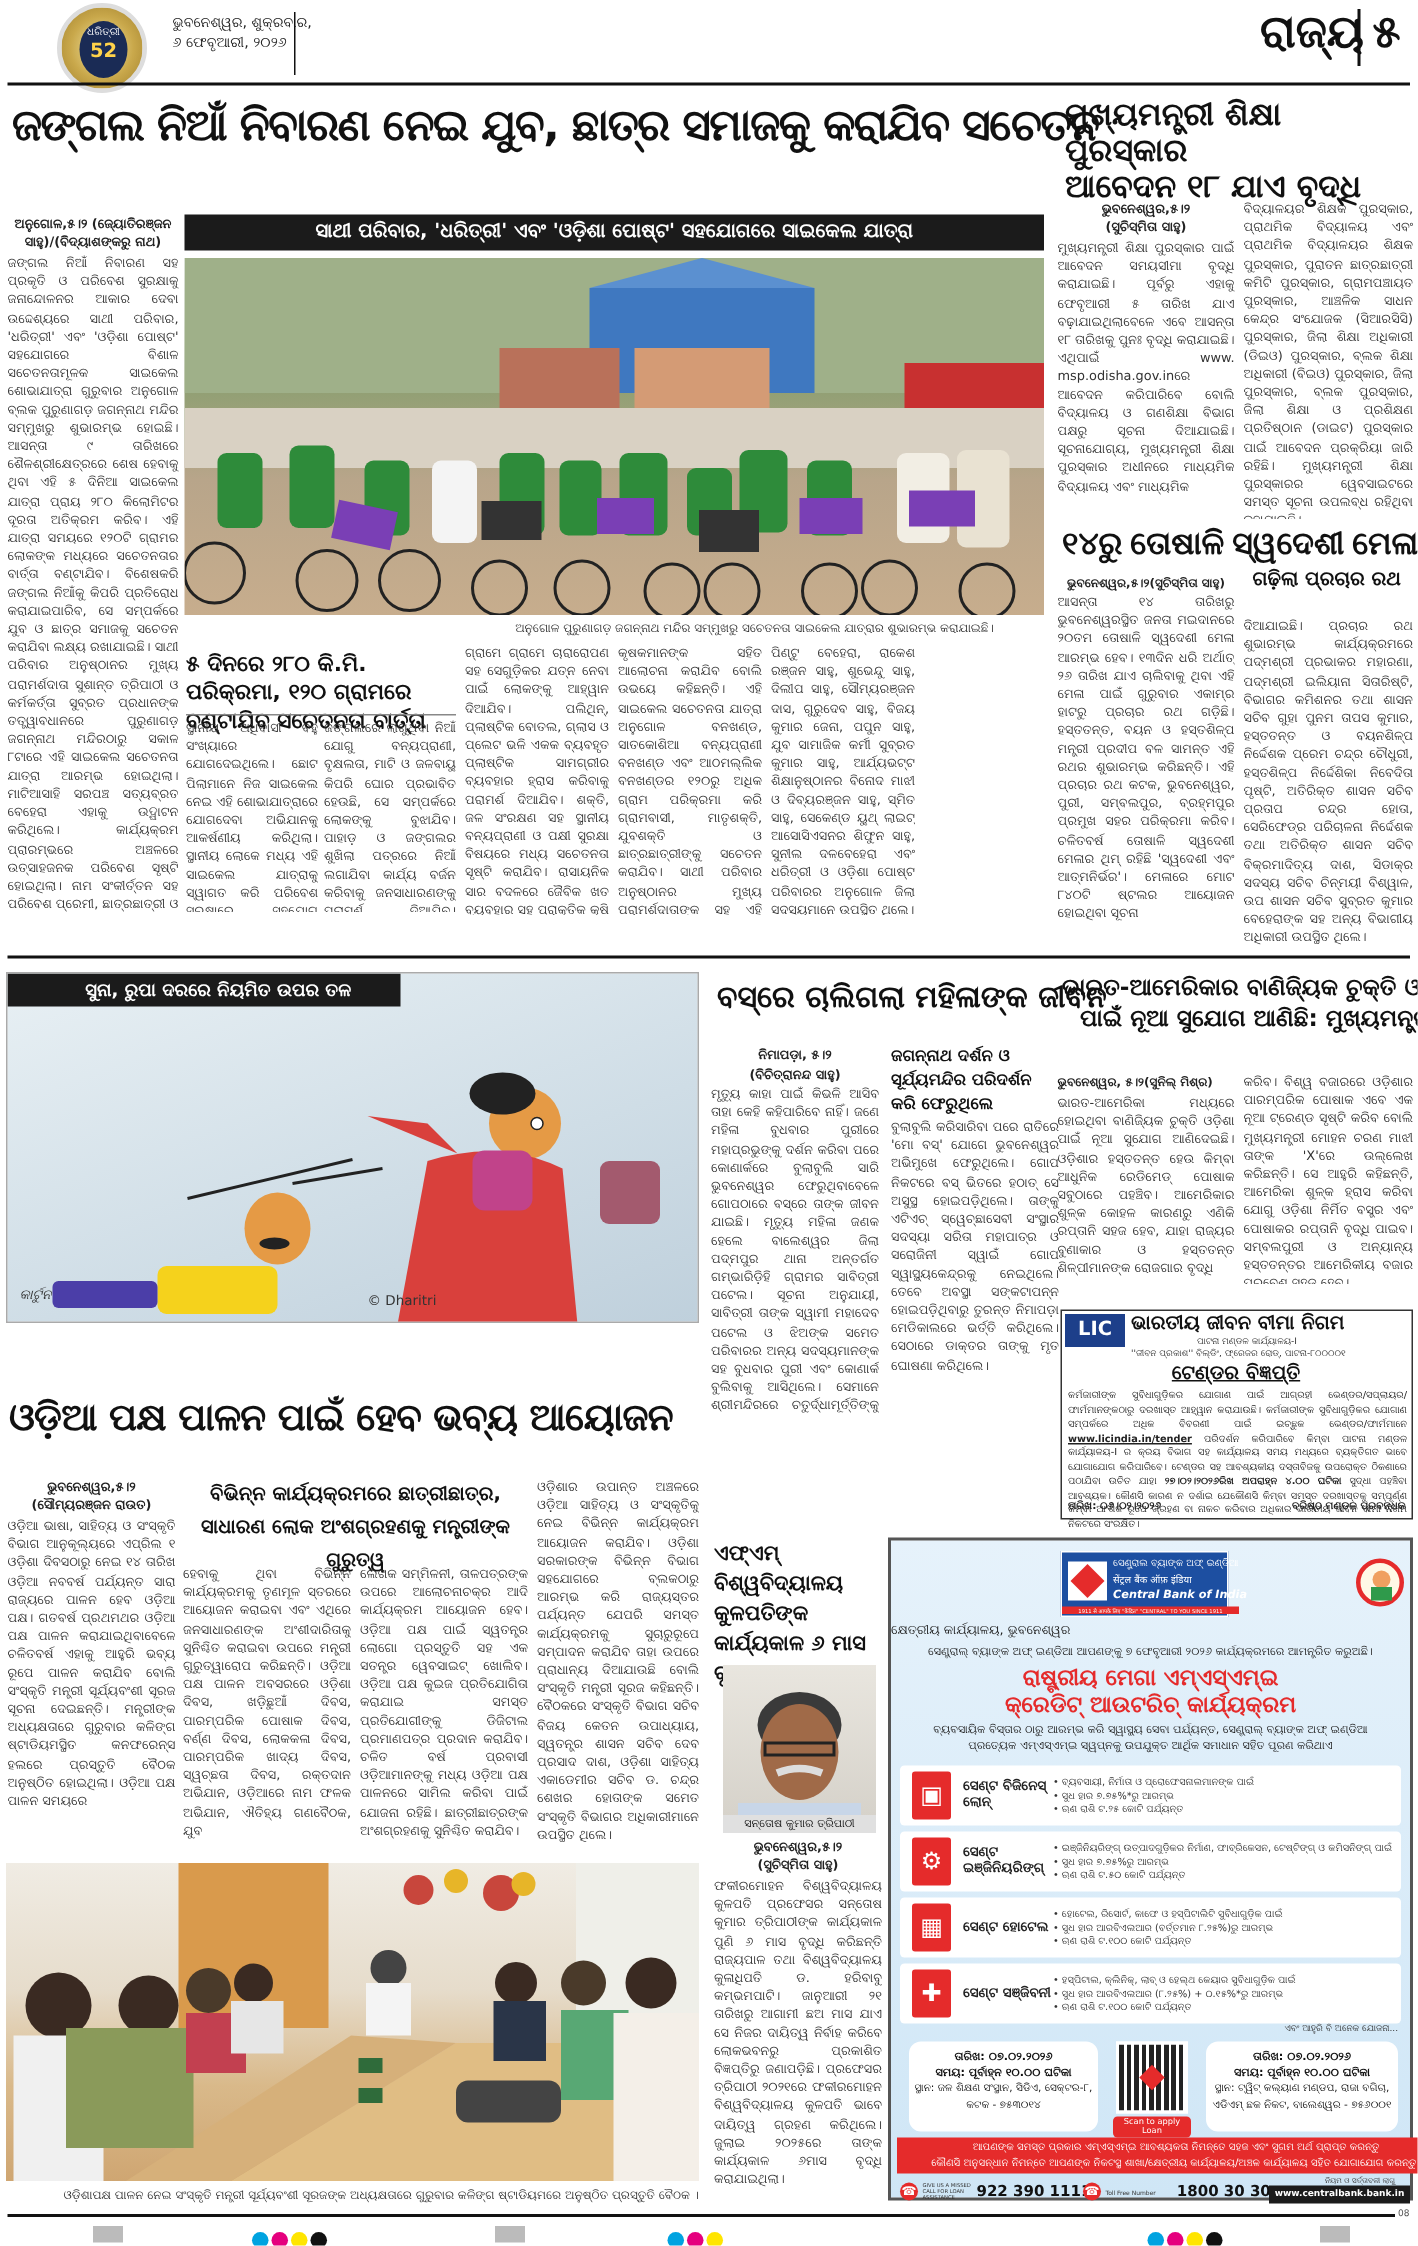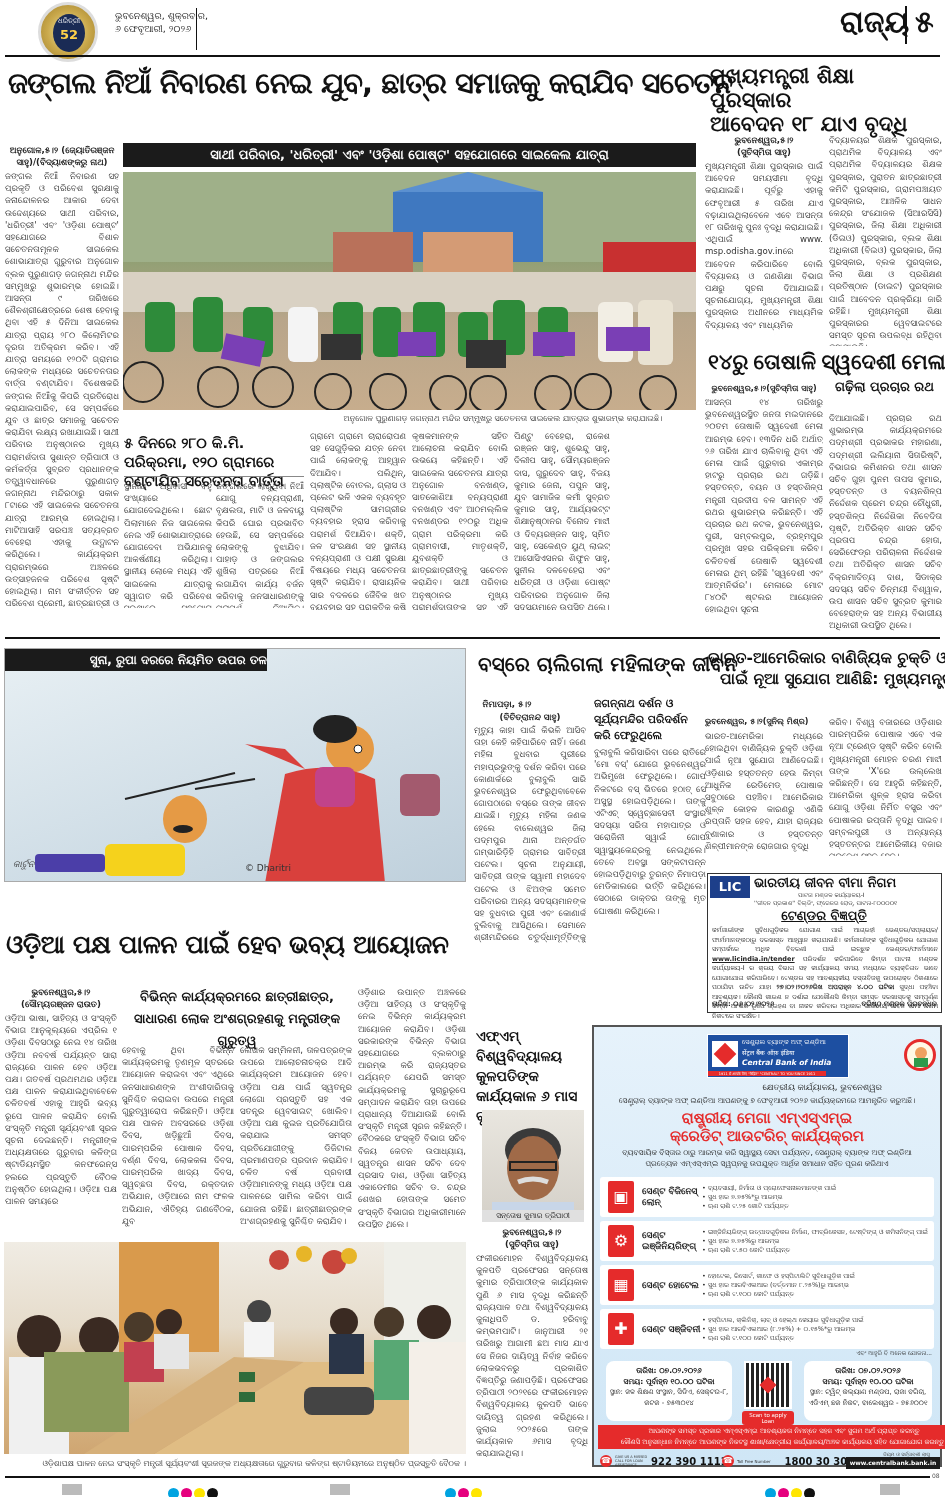--- a/index.html
+++ b/index.html
@@ -122,21 +122,21 @@
 
 <div class="abs" style="left:708px;top:350px;width:236px;font-size:21px;font-weight:bold;color:#111;white-space:nowrap;font-family:Liberation Serif, serif;">୧୪ରୁ ତୋଷାଳି ସ୍ୱଦେଶୀ ମେଳା</div>
 <div class="abs dl" style="left:705px;top:383px;width:118px;font-size:8px;">ଭୁବନେଶ୍ୱର,୫।୨(ସୁଚିସ୍ମିତା ସାହୁ)</div>
 <div class="abs" style="left:835px;top:379px;width:108px;font-size:13px;font-weight:bold;color:#111;">ଗଢ଼ିଲା ପ୍ରଚାର ରଥ</div>
 <div class="abs t" style="left:705px;top:396px;width:118px;height:236px;overflow:hidden;">ଆସନ୍ତା ୧୪ ତାରିଖରୁ ଭୁବନେଶ୍ୱରସ୍ଥିତ ଜନତା ମଇଦାନରେ ୨୦ତମ ତୋଷାଳି ସ୍ୱଦେଶୀ ମେଳା ଆରମ୍ଭ ହେବ। ୧୩ଦିନ ଧରି ଅର୍ଥାତ୍ ୨୬ ତାରିଖ ଯାଏ ଚାଲିବାକୁ ଥିବା ଏହି ମେଳା ପାଇଁ ଗୁରୁବାର ଏକାମ୍ର ହାଟରୁ ପ୍ରଚାର ରଥ ଗଡ଼ିଛି। ହସ୍ତତନ୍ତ, ବୟନ ଓ ହସ୍ତଶିଳ୍ପ ମନ୍ତ୍ରୀ ପ୍ରଦୀପ ବଳ ସାମନ୍ତ ଏହି ରଥର ଶୁଭାରମ୍ଭ କରିଛନ୍ତି। ଏହି ପ୍ରଚାର ରଥ କଟକ, ଭୁବନେଶ୍ୱର, ପୁରୀ, ସମ୍ବଲପୁର, ବ୍ରହ୍ମପୁର ପ୍ରମୁଖ ସହର ପରିକ୍ରମା କରିବ। ଚଳିତବର୍ଷ ତୋଷାଳି ସ୍ୱଦେଶୀ ମେଳାର ଥିମ୍ ରହିଛି 'ସ୍ୱଦେଶୀ ଏବଂ ଆତ୍ମନିର୍ଭର'। ମେଳାରେ ମୋଟ ୮୪୦ଟି ଷ୍ଟଲର ଆୟୋଜନ ହୋଇଥିବା ସୂଚନା</div>
 <div class="abs t" style="left:829px;top:412px;width:113px;height:220px;overflow:hidden;">ଦିଆଯାଇଛି। ପ୍ରଚାର ରଥ ଶୁଭାରମ୍ଭ କାର୍ଯ୍ୟକ୍ରମରେ ପଦ୍ମଶ୍ରୀ ପ୍ରଭାକର ମହାରଣା, ପଦ୍ମଶ୍ରୀ ଇଲିୟାନା ସିତାରିଷ୍ଟି, ବିଭାଗର କମିଶନର ତଥା ଶାସନ ସଚିବ ଗୁହା ପୁନମ ତାପସ କୁମାର, ହସ୍ତତନ୍ତ ଓ ବୟନଶିଳ୍ପ ନିର୍ଦ୍ଦେଶକ ପ୍ରେମ ଚନ୍ଦ୍ର ଚୌଧୁରୀ, ହସ୍ତଶିଳ୍ପ ନିର୍ଦ୍ଦେଶିକା ନିବେଦିତା ପୃଷ୍ଟି, ଅତିରିକ୍ତ ଶାସନ ସଚିବ ପ୍ରତାପ ଚନ୍ଦ୍ର ହୋତା, ସେରିଫେଡ୍ର ପରିଚାଳନା ନିର୍ଦ୍ଦେଶକ ତଥା ଅତିରିକ୍ତ ଶାସନ ସଚିବ ବିକ୍ରମାଦିତ୍ୟ ଦାଶ, ସିଡାକ୍ର ସଦସ୍ୟ ସଚିବ ଚିନ୍ମୟୀ ବିଶ୍ୱାଳ, ଉପ ଶାସନ ସଚିବ ସୁବ୍ରତ କୁମାର ବେହେରାଙ୍କ ସହ ଅନ୍ୟ ବିଭାଗୀୟ ଅଧିକାରୀ ଉପସ୍ଥିତ ଥିଲେ।</div>
 
 <div class="abs hr" style="left:5px;top:637px;width:935px;height:1.5px;"></div>
 
 <div class="abs" style="left:4px;top:648px;width:462px;height:234px;background:linear-gradient(160deg,#e8f0f4 0%,#cfdde6 60%,#bfd0dc 100%);border:1px solid #aaa;overflow:hidden;">
-  <div class="abs kicker-bar" style="left:0;top:0;width:262px;height:22px;font-size:12px;line-height:22px;text-align:right;padding-left:19px;">ସୁନା, ରୁପା ଦରରେ ନିୟମିତ ଉପର ତଳ</div>
+  <div class="abs kicker-bar" style="left:0;top:0;width:262px;height:22px;font-size:12px;line-height:22px;text-align:center;padding-left:19px;">ସୁନା, ରୁପା ଦରରେ ନିୟମିତ ଉପର ତଳ</div>
   <svg class="abs" style="left:0;top:0" width="462" height="234">
     <line x1="120" y1="150" x2="230" y2="124" stroke="#222" stroke-width="2"></line>
     <line x1="190" y1="140" x2="250" y2="130" stroke="#222" stroke-width="2"></line>
 
     <ellipse cx="180" cy="170" rx="22" ry="24" fill="#e59a45"></ellipse>
     <rect x="100" y="195" width="80" height="32" fill="#f5d21c" rx="6"></rect>
     <rect x="30" y="205" width="70" height="18" fill="#4b3ea8" rx="4"></rect>
     <ellipse cx="178" cy="180" rx="10" ry="4" fill="#222"></ellipse>
 
     <circle cx="345" cy="100" r="24" fill="#e59a45"></circle>
@@ -145,21 +145,21 @@
     <rect x="310" y="118" width="40" height="40" fill="#c1438a" rx="8"></rect>
     <path d="M240 95 L300 120 L280 100 Z" fill="#d9403c"></path>
     <rect x="395" y="125" width="40" height="42" fill="#a35a6e" rx="6"></rect>
     <circle cx="353" cy="100" r="4" fill="#fff" stroke="#222"></circle>
   </svg>
   <div class="abs" style="left:8px;top:210px;font-size:9px;font-style:italic;color:#333;">କାର୍ଟୁନ</div>
   <div class="abs" style="left:240px;top:214px;font-size:9px;color:#333;">© Dharitri</div>
 </div>
 
 <div class="abs" style="left:478px;top:652px;width:228px;font-size:20px;font-weight:bold;color:#111;white-space:nowrap;">ବସ୍‌ରେ ଚାଲିଗଲା ମହିଳାଙ୍କ ଜୀବନ</div>
-<div class="abs dl" style="left:451px;top:698px;width:112px;">ନିମାପଡ଼ା, ୫।୨</div>
+<div class="abs dl" style="left:474px;top:698px;width:112px;">ନିମାପଡ଼ା, ୫।୨</div>
 <div class="abs dl" style="left:474px;top:711px;width:112px;">(ବିଚିତ୍ରାନନ୍ଦ ସାହୁ)</div>
 <div class="abs" style="left:594px;top:696px;width:112px;font-size:11px;line-height:16px;font-weight:bold;color:#111;">ଜଗନ୍ନାଥ ଦର୍ଶନ ଓ ସୂର୍ଯ୍ୟମନ୍ଦିର ପରିଦର୍ଶନ କରି ଫେରୁଥିଲେ</div>
 <div class="abs t" style="left:474px;top:724px;width:112px;height:220px;overflow:hidden;">ମୃତ୍ୟୁ କାହା ପାଇଁ କିଭଳି ଆସିବ ତାହା କେହି କହିପାରିବେ ନାହିଁ। ଜଣେ ମହିଳା ବୁଧବାର ପୁରୀରେ ମହାପ୍ରଭୁଙ୍କୁ ଦର୍ଶନ କରିବା ପରେ କୋଣାର୍କରେ ବୁଲାବୁଲି ସାରି ଭୁବନେଶ୍ୱର ଫେରୁଥିବାବେଳେ ଗୋପଠାରେ ବସ୍‌ରେ ତାଙ୍କ ଜୀବନ ଯାଇଛି। ମୃତ୍ୟୁ ମହିଳା ଜଣକ ହେଲେ ବାଲେଶ୍ୱର ଜିଲା ପଦ୍ମପୁର ଥାନା ଅନ୍ତର୍ଗତ ଗମ୍ଭାରିଡ଼ିହି ଗ୍ରାମର ସାବିତ୍ରୀ ପଟେଲ। ସୂଚନା ଅନୁଯାୟୀ, ସାବିତ୍ରୀ ତାଙ୍କ ସ୍ୱାମୀ ମହାଦେବ ପଟେଲ ଓ ଝିଅଙ୍କ ସମେତ ପରିବାରର ଅନ୍ୟ ସଦସ୍ୟମାନଙ୍କ ସହ ବୁଧବାର ପୁରୀ ଏବଂ କୋଣାର୍କ ବୁଲିବାକୁ ଆସିଥିଲେ। ସେମାନେ ଶ୍ରୀମନ୍ଦିରରେ ଚତୁର୍ଦ୍ଧାମୂର୍ତ୍ତିଙ୍କୁ ଦର୍ଶନ କରିବା ପରେ କୋଣାର୍କ ସୂର୍ଯ୍ୟମନ୍ଦିର ପରିଦର୍ଶନରେ ଯାଇଥିଲେ। କୋଣାର୍କରେ</div>
 <div class="abs t" style="left:594px;top:746px;width:112px;height:198px;overflow:hidden;">ବୁଲାବୁଲି କରିସାରିବା ପରେ ରାତିରେ 'ମୋ ବସ୍' ଯୋଗେ ଭୁବନେଶ୍ୱର ଅଭିମୁଖେ ଫେରୁଥିଲେ। ଗୋପ ନିକଟରେ ବସ୍ ଭିତରେ ହଠାତ୍ ସେ ଅସୁସ୍ଥ ହୋଇପଡ଼ିଥିଲେ। ତାଙ୍କୁ ଏଟିଏଚ୍ ସ୍ୱେଚ୍ଛାସେବୀ ସଂସ୍ଥାର ସଦସ୍ୟା ସରିତା ମହାପାତ୍ର ଓ ସରୋଜିନୀ ସ୍ୱାଇଁ ଗୋପ ସ୍ୱାସ୍ଥ୍ୟକେନ୍ଦ୍ରକୁ ନେଇଥିଲେ। ତେବେ ଅବସ୍ଥା ସଙ୍କଟାପନ୍ନ ହୋଇପଡ଼ିଥିବାରୁ ତୁରନ୍ତ ନିମାପଡ଼ା ମେଡିକାଲରେ ଭର୍ତ୍ତି କରିଥିଲେ। ସେଠାରେ ଡାକ୍ତର ତାଙ୍କୁ ମୃତ ଘୋଷଣା କରିଥିଲେ।</div>
 
 <div class="abs" style="left:708px;top:648px;width:236px;font-size:15.5px;line-height:21px;font-weight:bold;color:#111;">
   <div style="white-space:nowrap;">ଭାରତ-ଆମେରିକାର ବାଣିଜ୍ୟିକ ଚୁକ୍ତି ଓଡ଼ିଶା</div>
   <div style="white-space:nowrap;margin-left:12px;">ପାଇଁ ନୂଆ ସୁଯୋଗ ଆଣିଛି: ମୁଖ୍ୟମନ୍ତ୍ରୀ</div>
 </div>
 <div class="abs dl" style="left:705px;top:716px;width:118px;font-size:8px;text-align:left;">ଭୁବନେଶ୍ୱର, ୫।୨(ସୁନିଲ୍ ମିଶ୍ର)</div>
@@ -244,34 +244,34 @@
     <path d="M36 72 Q51 66 66 72" stroke="#ddd" stroke-width="5" fill="none"></path>
     <rect x="10" y="92" width="82" height="20" fill="#c8d6e8"></rect>
   </svg>
   <div class="abs" style="left:0;bottom:0;width:102px;background:#e0e0e0;font-size:7.5px;text-align:center;line-height:12px;color:#111;">ସନ୍ତୋଷ କୁମାର ତ୍ରିପାଠୀ</div>
 </div>
 <div class="abs dl" style="left:476px;top:1226px;width:112px;">ଭୁବନେଶ୍ୱର,୫।୨</div>
 <div class="abs dl" style="left:476px;top:1238px;width:112px;">(ସୁଚିସ୍ମିତା ସାହୁ)</div>
 <div class="abs t" style="left:476px;top:1252px;width:112px;height:212px;overflow:hidden;">ଫକୀରମୋହନ ବିଶ୍ୱବିଦ୍ୟାଳୟ କୁଳପତି ପ୍ରଫେସର ସନ୍ତୋଷ କୁମାର ତ୍ରିପାଠୀଙ୍କ କାର୍ଯ୍ୟକାଳ ପୁଣି ୬ ମାସ ବୃଦ୍ଧି କରିଛନ୍ତି ରାଜ୍ୟପାଳ ତଥା ବିଶ୍ୱବିଦ୍ୟାଳୟ କୁଳାଧିପତି ଡ. ହରିବାବୁ କମ୍ଭମପାଟି। ଜାନୁଆରୀ ୨୧ ତାରିଖରୁ ଆଗାମୀ ଛଅ ମାସ ଯାଏ ସେ ନିଜର ଦାୟିତ୍ୱ ନିର୍ବାହ କରିବେ ଲୋକଭବନରୁ ପ୍ରକାଶିତ ବିଜ୍ଞପ୍ତିରୁ ଜଣାପଡ଼ିଛି। ପ୍ରଫେସର ତ୍ରିପାଠୀ ୨୦୨୧ରେ ଫକୀରମୋହନ ବିଶ୍ୱବିଦ୍ୟାଳୟ କୁଳପତି ଭାବେ ଦାୟିତ୍ୱ ଗ୍ରହଣ କରିଥିଲେ। ଜୁଲାଇ ୨୦୨୫ରେ ତାଙ୍କ କାର୍ଯ୍ୟକାଳ ୬ମାସ ବୃଦ୍ଧି କରାଯାଇଥିଲା।</div>
 
 <div class="abs ad-box" style="left:592px;top:1025px;width:350px;height:442px;">
-  <div class="abs" style="left:113px;top:7px;width:142px;height:44px;background:#1d4fa1;border:1px solid #fff;">
+  <div class="abs" style="left:113px;top:7px;width:112px;height:44px;background:#1d4fa1;border:1px solid #fff;">
     <div class="abs" style="left:4px;top:6px;width:26px;height:26px;background:#fff;">
       <div style="position:absolute;left:5px;top:5px;width:16px;height:16px;background:#e52b2b;transform:rotate(45deg);"></div>
     </div>
     <div class="abs" style="left:34px;top:3px;font-size:6.5px;color:#fff;white-space:nowrap;">ସେଣ୍ଟ୍ରାଲ ବ୍ୟାଙ୍କ ଅଫ୍ ଇଣ୍ଡିଆ</div>
     <div class="abs" style="left:34px;top:13px;font-size:6.5px;color:#fff;white-space:nowrap;">सेंट्रल बैंक ऑफ़ इंडिया</div>
     <div class="abs" style="left:34px;top:23px;font-size:7.5px;color:#fff;font-weight:bold;font-style:italic;white-space:nowrap;">Central Bank of India</div>
     <div class="abs" style="left:0;top:36px;width:118px;font-size:3.5px;color:#fff;background:#e52b2b;text-align:center;white-space:nowrap;overflow:hidden;">1911 से आपके लिए "केंद्रित" "CENTRAL" TO YOU SINCE 1911</div>
   </div>
   <div class="abs" style="left:310px;top:12px;width:32px;height:32px;border-radius:50%;border:3px solid #e52b2b;background:#fff8e6;">
     <div style="position:absolute;left:8px;top:5px;width:12px;height:12px;border-radius:50%;background:#f0a060;"></div>
     <div style="position:absolute;left:7px;top:16px;width:14px;height:9px;background:#2f9a4b;"></div>
   </div>
-  <div class="abs" style="left:0;top:55px;width:288px;text-align:right;font-size:8.5px;color:#222;">କ୍ଷେତ୍ରୀୟ କାର୍ଯ୍ୟାଳୟ, ଭୁବନେଶ୍ୱର</div>
+  <div class="abs" style="left:0;top:55px;width:288px;text-align:left;font-size:8.5px;color:#222;">କ୍ଷେତ୍ରୀୟ କାର୍ଯ୍ୟାଳୟ, ଭୁବନେଶ୍ୱର</div>
   <div class="abs" style="left:0;top:69px;width:346px;text-align:center;font-size:7.5px;color:#222;">ସେଣ୍ଟ୍ରାଲ୍ ବ୍ୟାଙ୍କ ଅଫ୍ ଇଣ୍ଡିଆ ଆପଣଙ୍କୁ ୭ ଫେବୃଆରୀ ୨୦୨୬ କାର୍ଯ୍ୟକ୍ରମରେ ଆମନ୍ତ୍ରିତ କରୁଅଛି।</div>
   <div class="abs" style="left:0;top:82px;width:346px;text-align:center;font-size:15px;line-height:18px;font-weight:bold;color:#e52b2b;">
     <div>ରାଷ୍ଟ୍ରୀୟ ମେଗା ଏମ୍‌ଏସ୍‌ଏମ୍‌ଇ</div>
     <div>କ୍ରେଡିଟ୍ ଆଉଟରିଚ୍ କାର୍ଯ୍ୟକ୍ରମ</div>
   </div>
   <div class="abs" style="left:0;top:120px;width:346px;text-align:center;font-size:7.5px;line-height:11px;color:#222;">
     <div>ବ୍ୟବସାୟିକ ବିସ୍ତାର ଠାରୁ ଆରମ୍ଭ କରି ସ୍ୱାସ୍ଥ୍ୟ ସେବା ପର୍ଯ୍ୟନ୍ତ, ସେଣ୍ଟ୍ରାଲ୍ ବ୍ୟାଙ୍କ ଅଫ୍ ଇଣ୍ଡିଆ</div>
     <div>ପ୍ରତ୍ୟେକ ଏମ୍‌ଏସ୍‌ଏମ୍‌ଇ ସ୍ୱପ୍ନକୁ ଉପଯୁକ୍ତ ଆର୍ଥିକ ସମାଧାନ ସହିତ ପୂରଣ କରିଥାଏ</div>
   </div>
 

